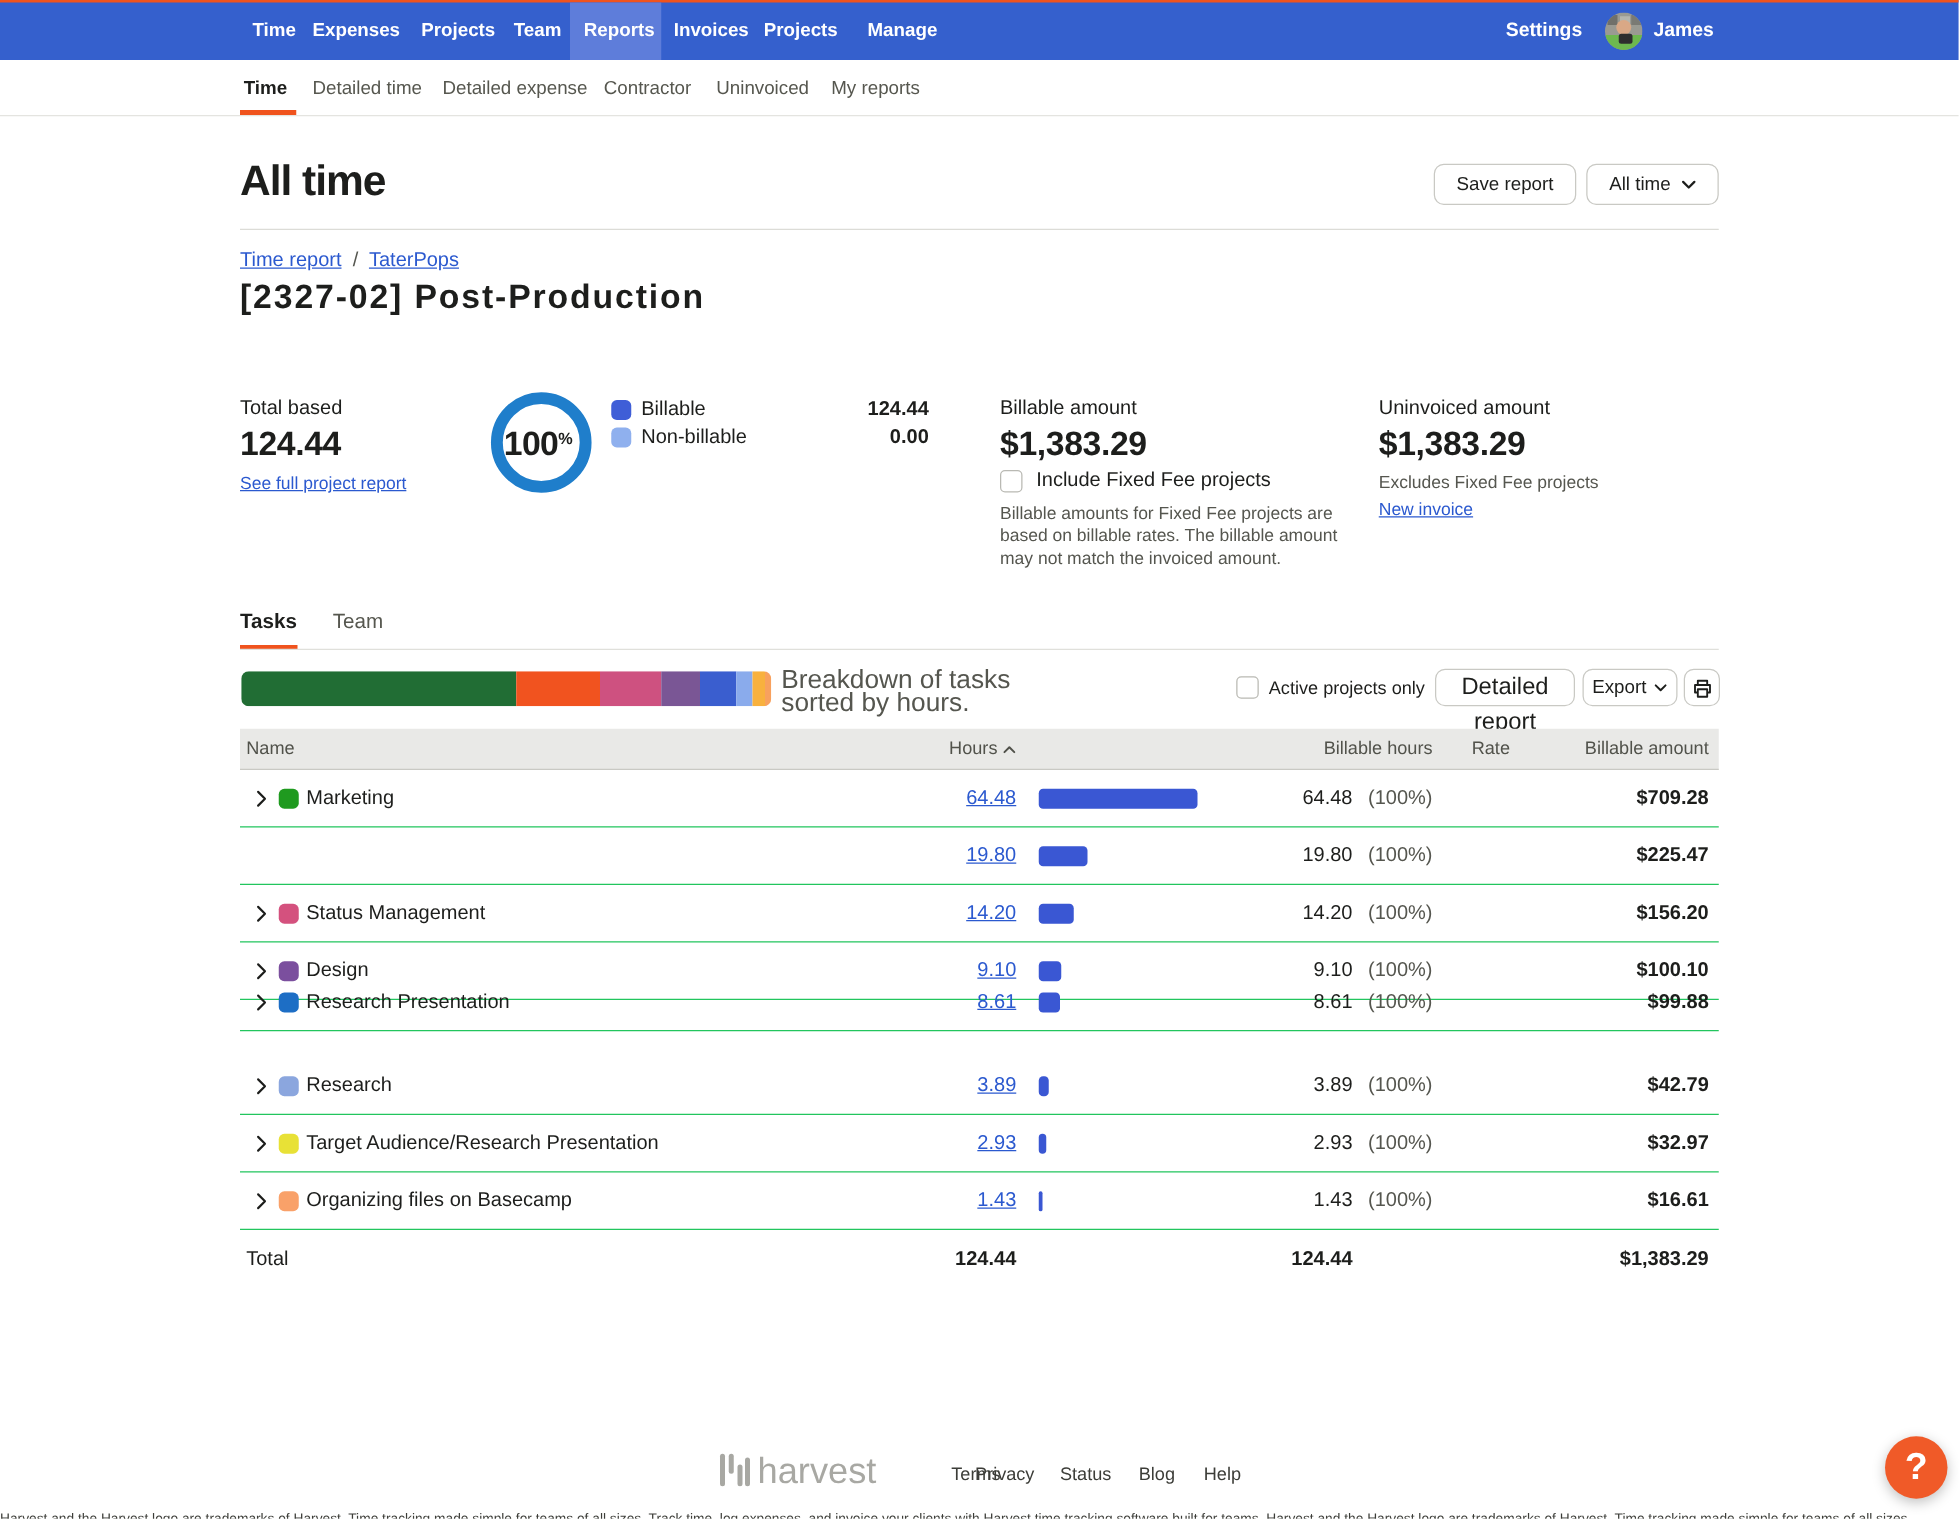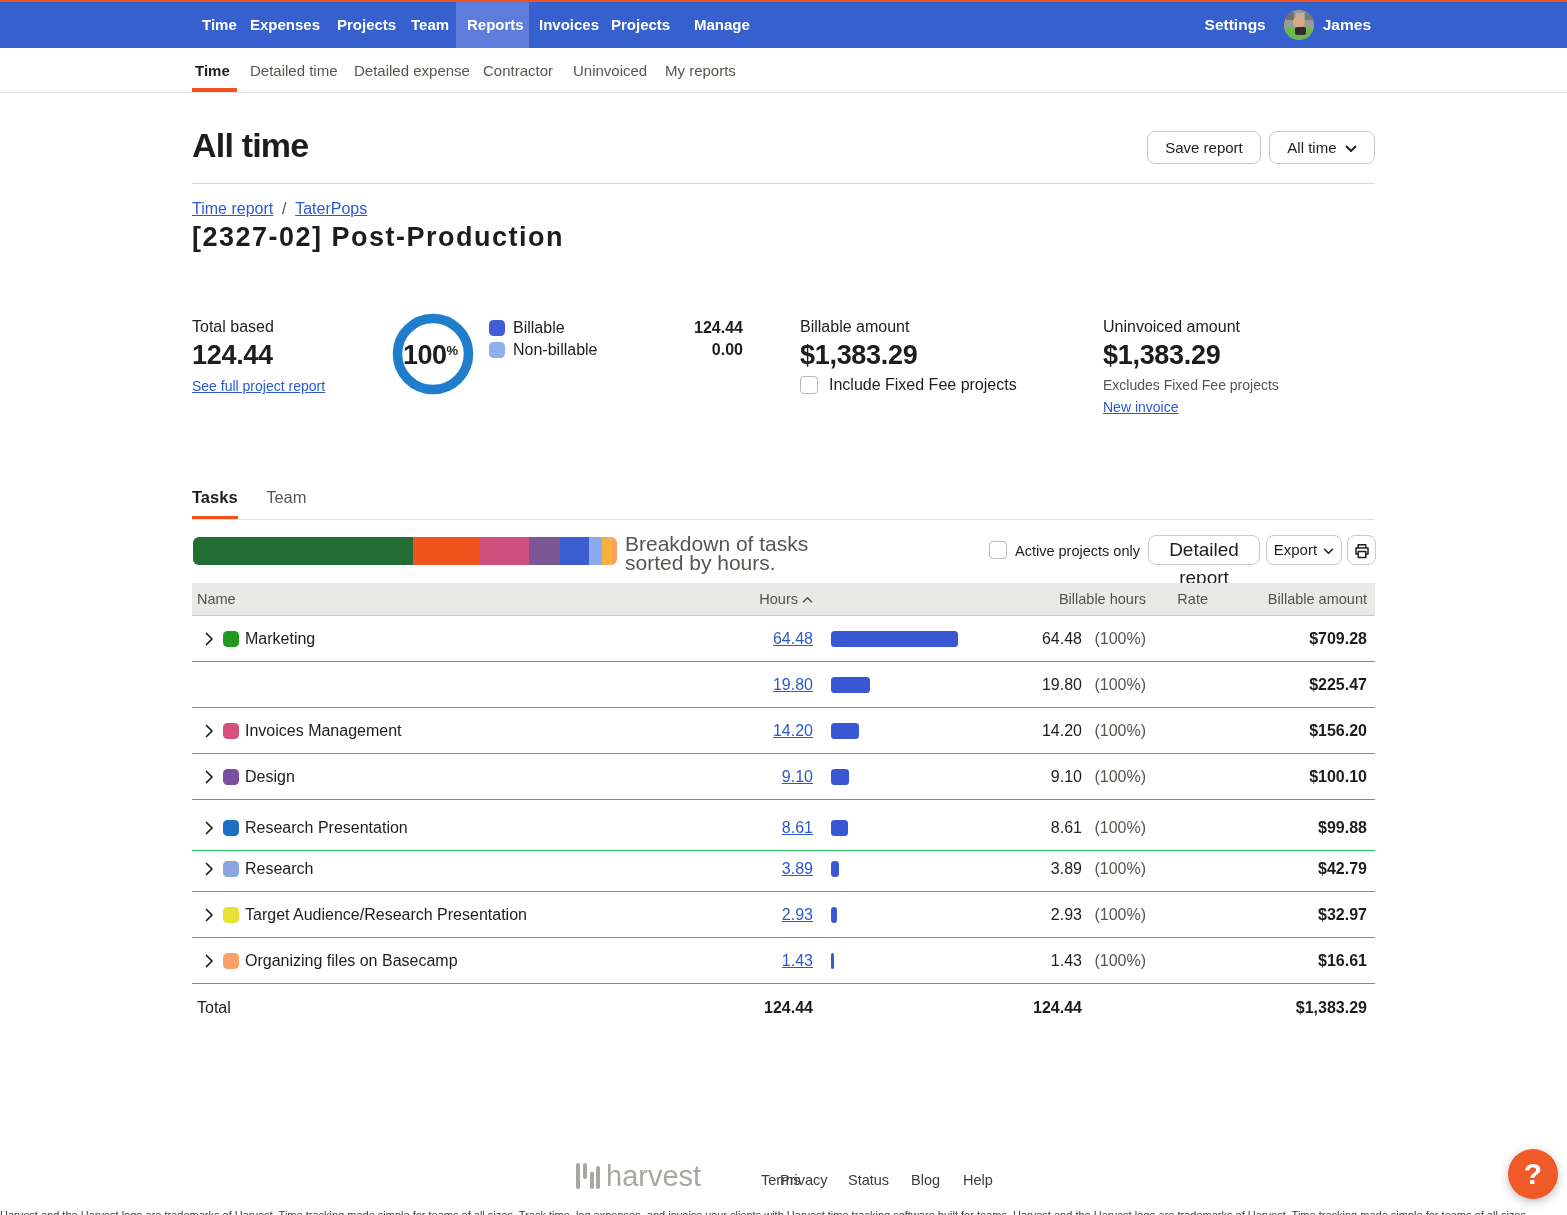--- a/index.html
+++ b/index.html
@@ -141,20 +141,21 @@
     </div>
   </div>
 
   <div style="position:absolute; left:800px; top:318px; width:262px;">
     <div class="statlabel">Billable amount</div>
     <div class="bignum" style="margin-top:4px;">$1,383.29</div>
     <div style="margin-top:5px; display:flex; align-items:center;">
       <span style="width:18px; height:18px; border:1.5px solid #b9b9b3; border-radius:4px; display:inline-block;"></span>
       <span style="margin-left:11px; font-size:16px;">Include Fixed Fee projects</span>
     </div>
+    <div class="smallgray" style="margin-top:7px; line-height:18px; width:272px;">Billable amounts for Fixed Fee projects are based on billable rates. The billable amount may not match the invoiced amount.</div>
   </div>
 
   <div style="position:absolute; left:1103px; top:318px; width:272px;">
     <div class="statlabel">Uninvoiced amount</div>
     <div class="bignum" style="margin-top:4px;">$1,383.29</div>
     <div class="smallgray" style="margin-top:6px;">Excludes Fixed Fee projects</div>
     <a class="lnk" href="#" style="font-size:14px; display:inline-block; margin-top:6px;">New invoice</a>
   </div>
 </div>
 
@@ -232,21 +233,21 @@
   <div class="cell rt" style="left:710px; width:180px;">19.80</div>
   <div class="cell rt pct" style="left:854px; width:100px;">(100%)</div>
   <div class="cell rt amt" style="left:1035px; width:140px;">$225.47</div>
 </div>
 <div class="row" style="top:708px;">
   <div class="cell" style="left:13px;">
       <svg class="chev" width="9" height="14" viewBox="0 0 9 14">
         <path d="M1.5 1.5 L7 7 L1.5 12.5" fill="none" stroke="#1d1e1c" stroke-width="1.7" stroke-linecap="round" stroke-linejoin="round"></path>
       </svg>
       <span class="sq" style="background:#d4517e;"></span>
-      <span style="margin-left:6px;">Invoices Management</span>
+      <span style="margin-left:6px;">Status Management</span>
     </div>
   <div class="cell rt" style="left:441px; width:180px;">
       <a class="lnk" href="#">14.20</a>
     </div>
   <div class="hbar" style="width:28px;"></div>
   <div class="cell rt" style="left:710px; width:180px;">14.20</div>
   <div class="cell rt pct" style="left:854px; width:100px;">(100%)</div>
   <div class="cell rt amt" style="left:1035px; width:140px;">$156.20</div>
 </div>
 <div class="row" style="top:754px;">
@@ -258,21 +259,21 @@
       <span style="margin-left:6px;">Design</span>
     </div>
   <div class="cell rt" style="left:441px; width:180px;">
       <a class="lnk" href="#">9.10</a>
     </div>
   <div class="hbar" style="width:18px;"></div>
   <div class="cell rt" style="left:710px; width:180px;">9.10</div>
   <div class="cell rt pct" style="left:854px; width:100px;">(100%)</div>
   <div class="cell rt amt" style="left:1035px; width:140px;">$100.10</div>
 </div>
-<div class="row" style="top:805px;">
+<div class="row" style="top:779px;">
   <div class="cell" style="left:13px;">
       <svg class="chev" width="9" height="14" viewBox="0 0 9 14">
         <path d="M1.5 1.5 L7 7 L1.5 12.5" fill="none" stroke="#1d1e1c" stroke-width="1.7" stroke-linecap="round" stroke-linejoin="round"></path>
       </svg>
       <span class="sq" style="background:#1d6ec5;"></span>
       <span style="margin-left:6px;">Research Presentation</span>
     </div>
   <div class="cell rt" style="left:441px; width:180px;">
       <a class="lnk" href="#">8.61</a>
     </div>

